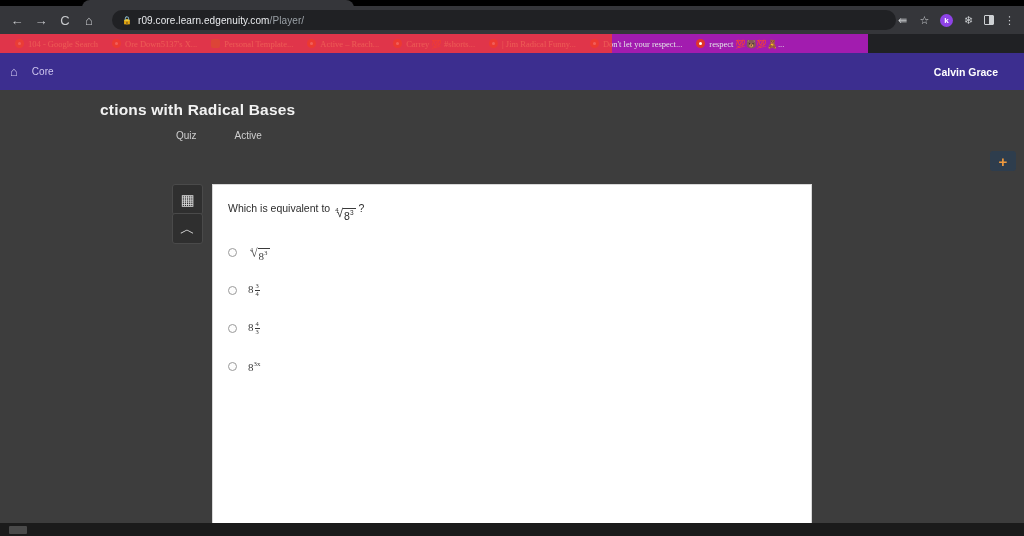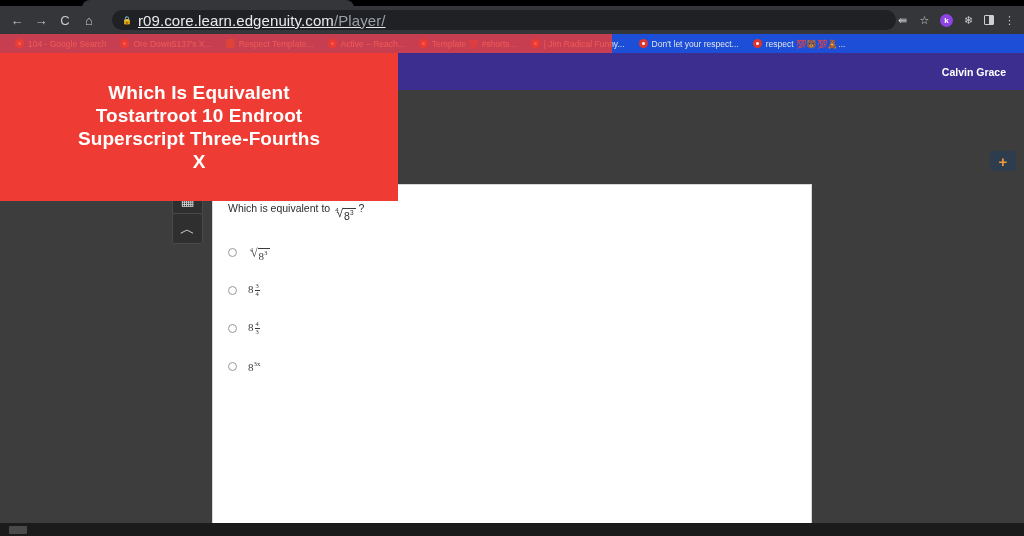--- a/index.html
+++ b/index.html
@@ -28,64 +28,64 @@
   .nav-btn {
     width: 22px; height: 22px; display: flex; align-items: center; justify-content: center;
     color: #c8cacd; font-size: 13px; border-radius: 50%;
   }
   .omnibox {
     margin-left: 12px; width: 790px; height: 20px;
     background: #202124; border-radius: 10px;
     display: flex; align-items: center; padding: 0 10px; gap: 6px;
   }
   .lock-ico { color: #b8babd; font-size: 8px; }
-  .url { font-size: 15px; color: #e8eaed; white-space: nowrap; letter-spacing: .1px; text-decoration: underline; }
+  .url { font-size: 10px; color: #e8eaed; white-space: nowrap; letter-spacing: .1px; }
   .url .dim { color: #9aa0a6; }
   .tb-right {
     margin-left: auto; display: flex; align-items: center; gap: 9px; padding-right: 8px;
   }
   .tb-ico { color: #cdd0d3; font-size: 11px; width: 13px; text-align: center; }
   .avatar-k {
     width: 13px; height: 13px; border-radius: 50%; background: #8e43e7;
     color: #fff; font-size: 8px; font-weight: bold;
     display: flex; align-items: center; justify-content: center;
   }
   .panel-ico {
     width: 10px; height: 10px; border: 1.4px solid #cdd0d3; border-radius: 1px;
     position: relative;
   }
   .panel-ico::after {
     content: ""; position: absolute; right: 0; top: 0; bottom: 0; width: 4px; background: #cdd0d3;
   }
 
   
   .bookmarks {
-    position: absolute; top: 34px; left: 0; width: 1024px; height: 19px;
-    background: #1d4ed8; display: flex; align-items: center; gap: 0px;
-    padding-left: 8px; overflow: hidden;
+    position: absolute; top: 34px; left: 0; width: 868px; height: 19px;
+    background: #a21caf; display: flex; align-items: center; gap: 0px;
+    padding-left: 8px; overflow: hidden; font-family: Liberation Serif, serif;
   }
   .bm { display: flex; align-items: center; gap: 4px; padding: 0 7px; }
   .bm-ico { width: 9px; height: 9px; border-radius: 50%; background: #e0352b;
     display:flex;align-items:center;justify-content:center; }
   .bm-ico::after { content:""; width:3px;height:3px;background:#fff;border-radius:50%; }
   .bm-ico.g { background: #d84b3c; }
   .bm-ico.t { background: #8e6f4a; border-radius: 2px; }
   .bm-ico.t::after { display:none; }
   .bm-txt { font-size: 8.5px; color: #e3e5e8; white-space: nowrap; }
 
   
   .page { position: absolute; top: 53px; left: 0; width: 1024px; height: 470px; background: #3d3d3d; }
   .e-header {
     position: absolute; top: 0; left: 0; width: 1024px; height: 37px;
     background: #3c2e8f; display: flex; align-items: center;
   }
   .home-ico { margin-left: 10px; color: #cfc7ef; font-size: 13px; }
   .crumb { margin-left: 14px; font-size: 10px; color: #cfc7ef; }
   .user-name {
-    margin-left: auto; margin-right: 18px; font-size: 10.5px; color: #ffffff; font-weight: bold;
+    margin-left: auto; margin-right: 26px; font-size: 10.5px; color: #ffffff; font-weight: bold;
   }
   .e-title {
     position: absolute; top: 48px; left: 100px;
     font-size: 15.5px; font-weight: bold; color: #f2f2f2; letter-spacing: .2px;
   }
   .plus-btn {
     position: absolute; top: 98px; right: 8px; width: 26px; height: 20px;
     background: #2e3d4d; border-radius: 3px; display: flex; align-items: center; justify-content: center;
   }
   .plus-glyph { color: #f09a3e; font-size: 15px; font-weight: bold; line-height: 1; }
@@ -206,29 +206,29 @@
     <div class="bm">
         <span class="bm-ico g"></span>
         <span class="bm-txt">104 - Google Search</span>
       </div>
     <div class="bm">
         <span class="bm-ico"></span>
         <span class="bm-txt">Ore Down5137's X...</span>
       </div>
     <div class="bm">
         <span class="bm-ico t"></span>
-        <span class="bm-txt">Respect Template...</span>
+        <span class="bm-txt">Personal Template...</span>
       </div>
     <div class="bm">
         <span class="bm-ico"></span>
         <span class="bm-txt">Active – Reach...</span>
       </div>
     <div class="bm">
         <span class="bm-ico"></span>
-        <span class="bm-txt">Template 💯 #shorts...</span>
+        <span class="bm-txt">Carrey 💯 #shorts...</span>
       </div>
     <div class="bm">
         <span class="bm-ico"></span>
         <span class="bm-txt">| Jim Radical Funny...</span>
       </div>
     <div class="bm">
         <span class="bm-ico"></span>
         <span class="bm-txt">Don't let your respect...</span>
       </div>
     <div class="bm">
@@ -325,24 +325,18 @@
           <span class="math">
             <span>8</span><sup>3x</sup>
           </span>
         </div>
 
       </div>
     </div>
 
   </div>
 
-  <div class="red-banner">
-    <div class="red-text">Which Is Equivalent</div>
-    <div class="red-text">Tostartroot 10 Endroot</div>
-    <div class="red-text">Superscript Three-Fourths</div>
-    <div class="red-x">X</div>
-  </div>
 
   <div class="bottom-bar">
     <div class="bottom-chip"></div>
   </div>
 
 </div>
 
 </body></html>

